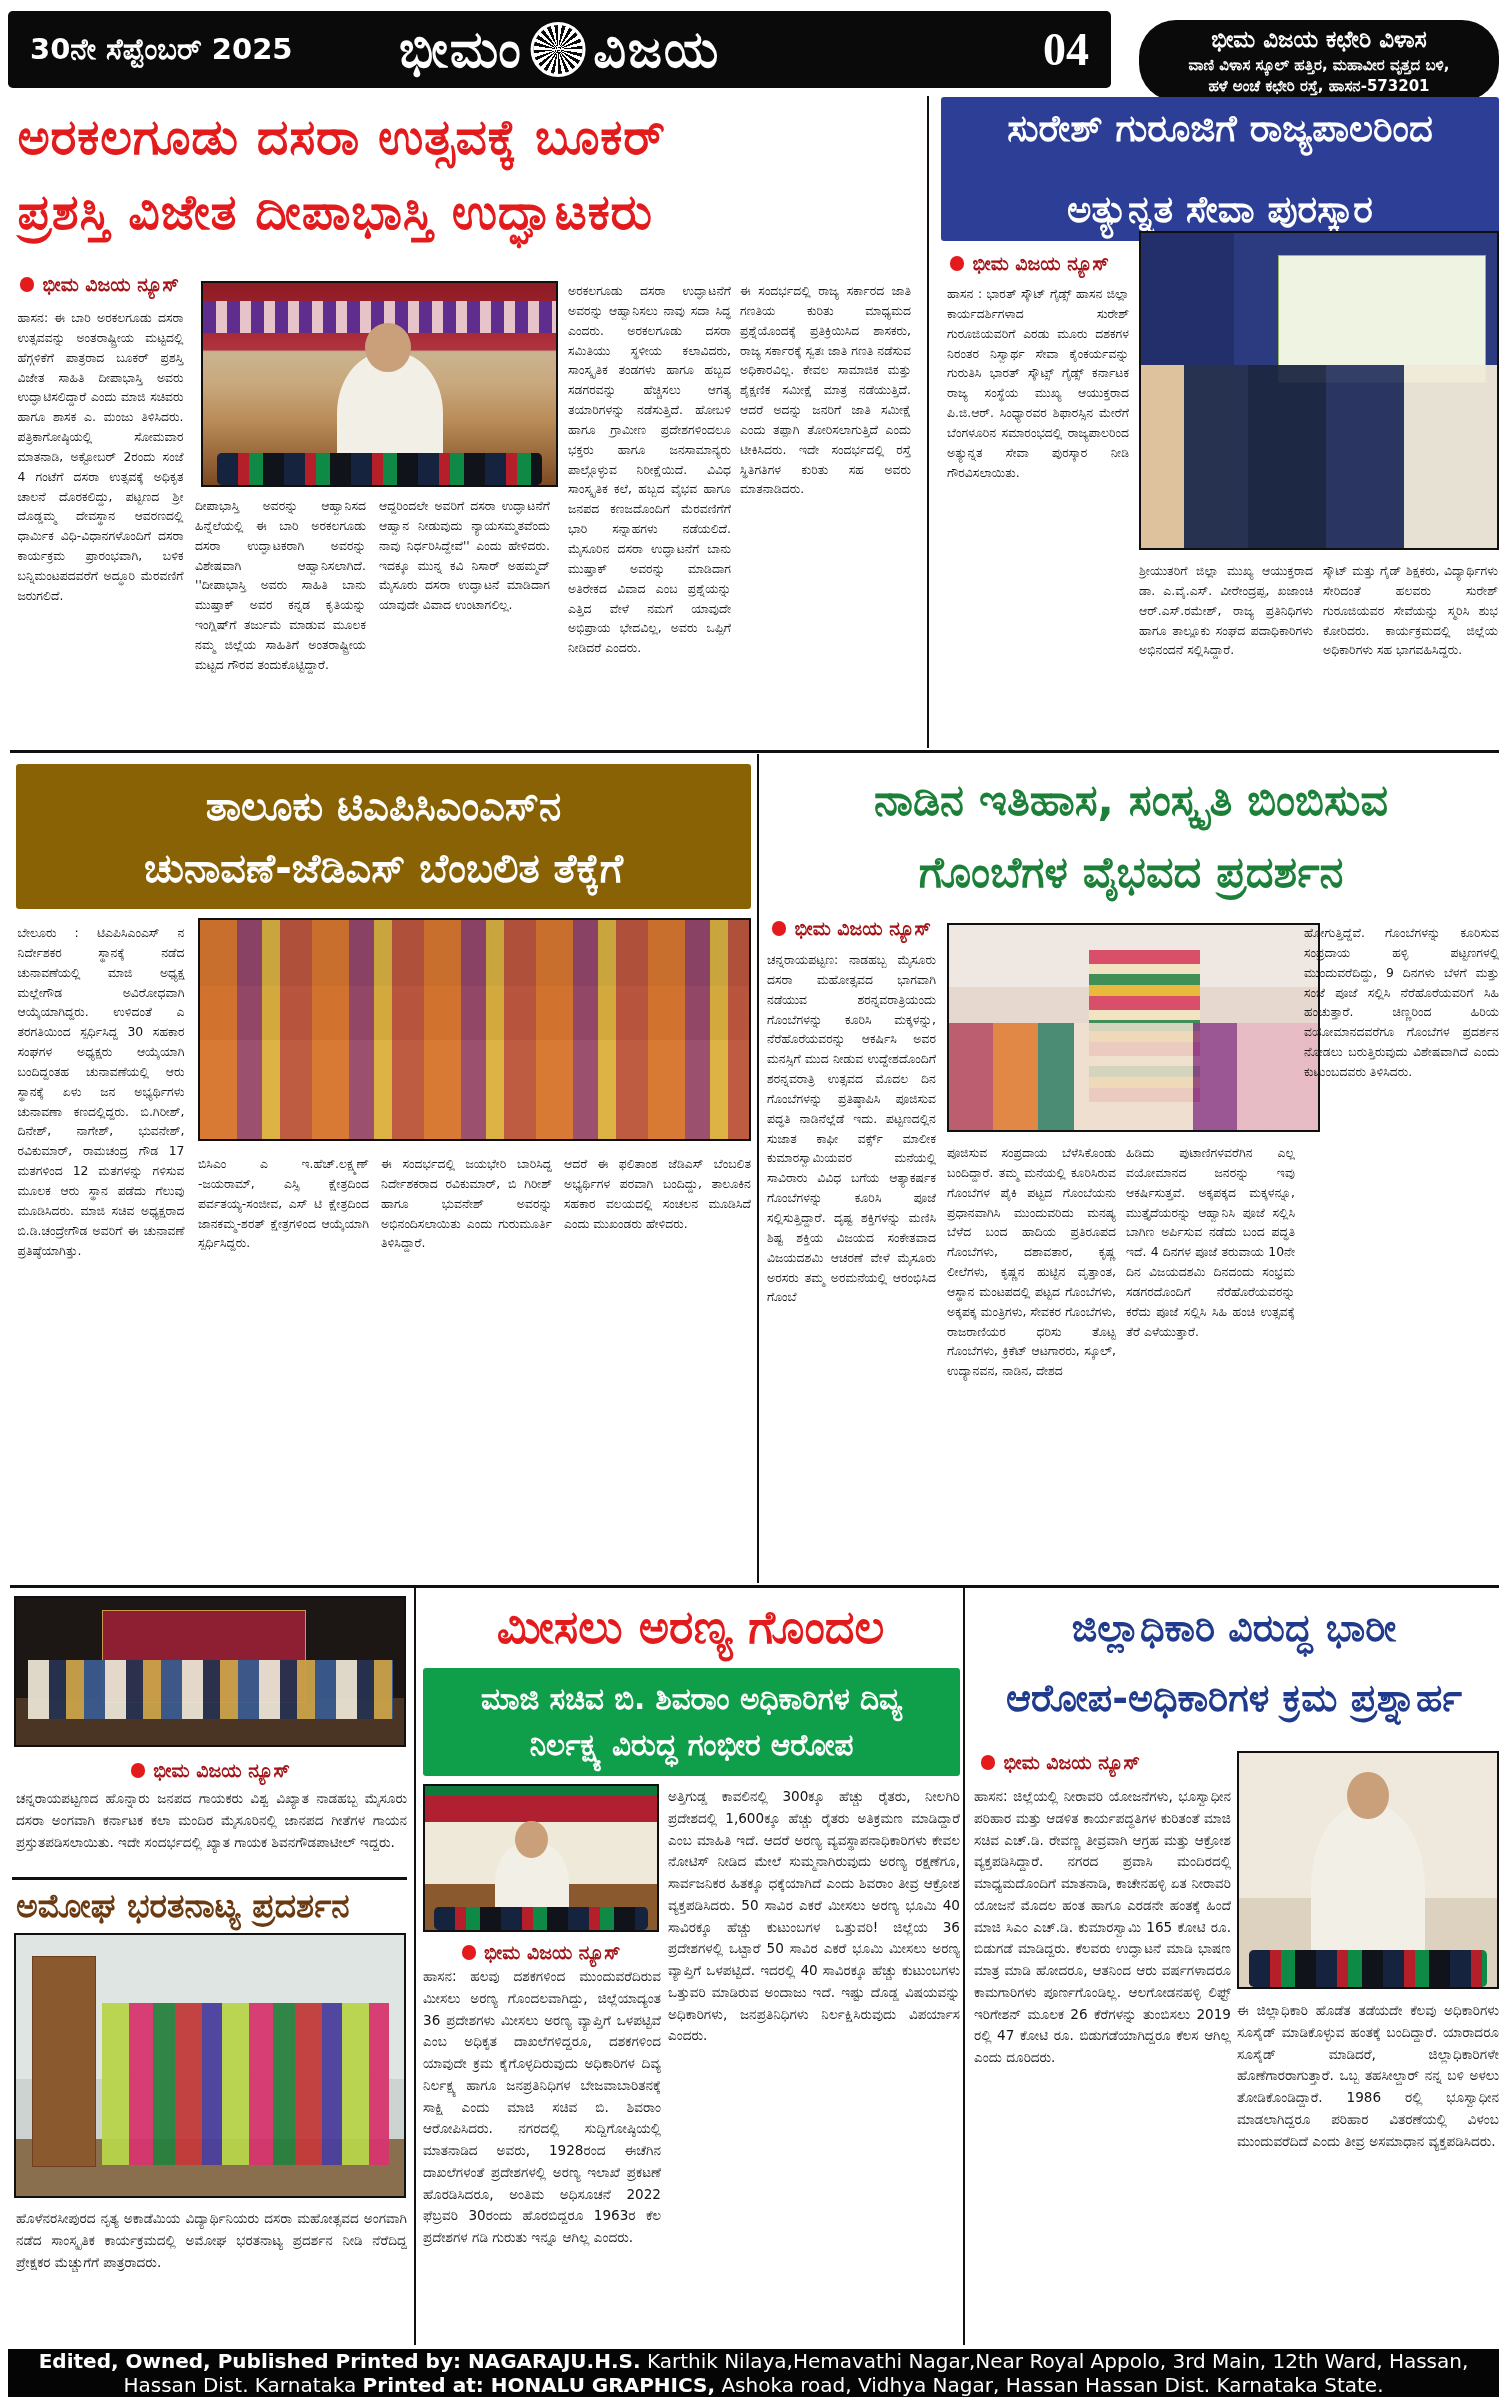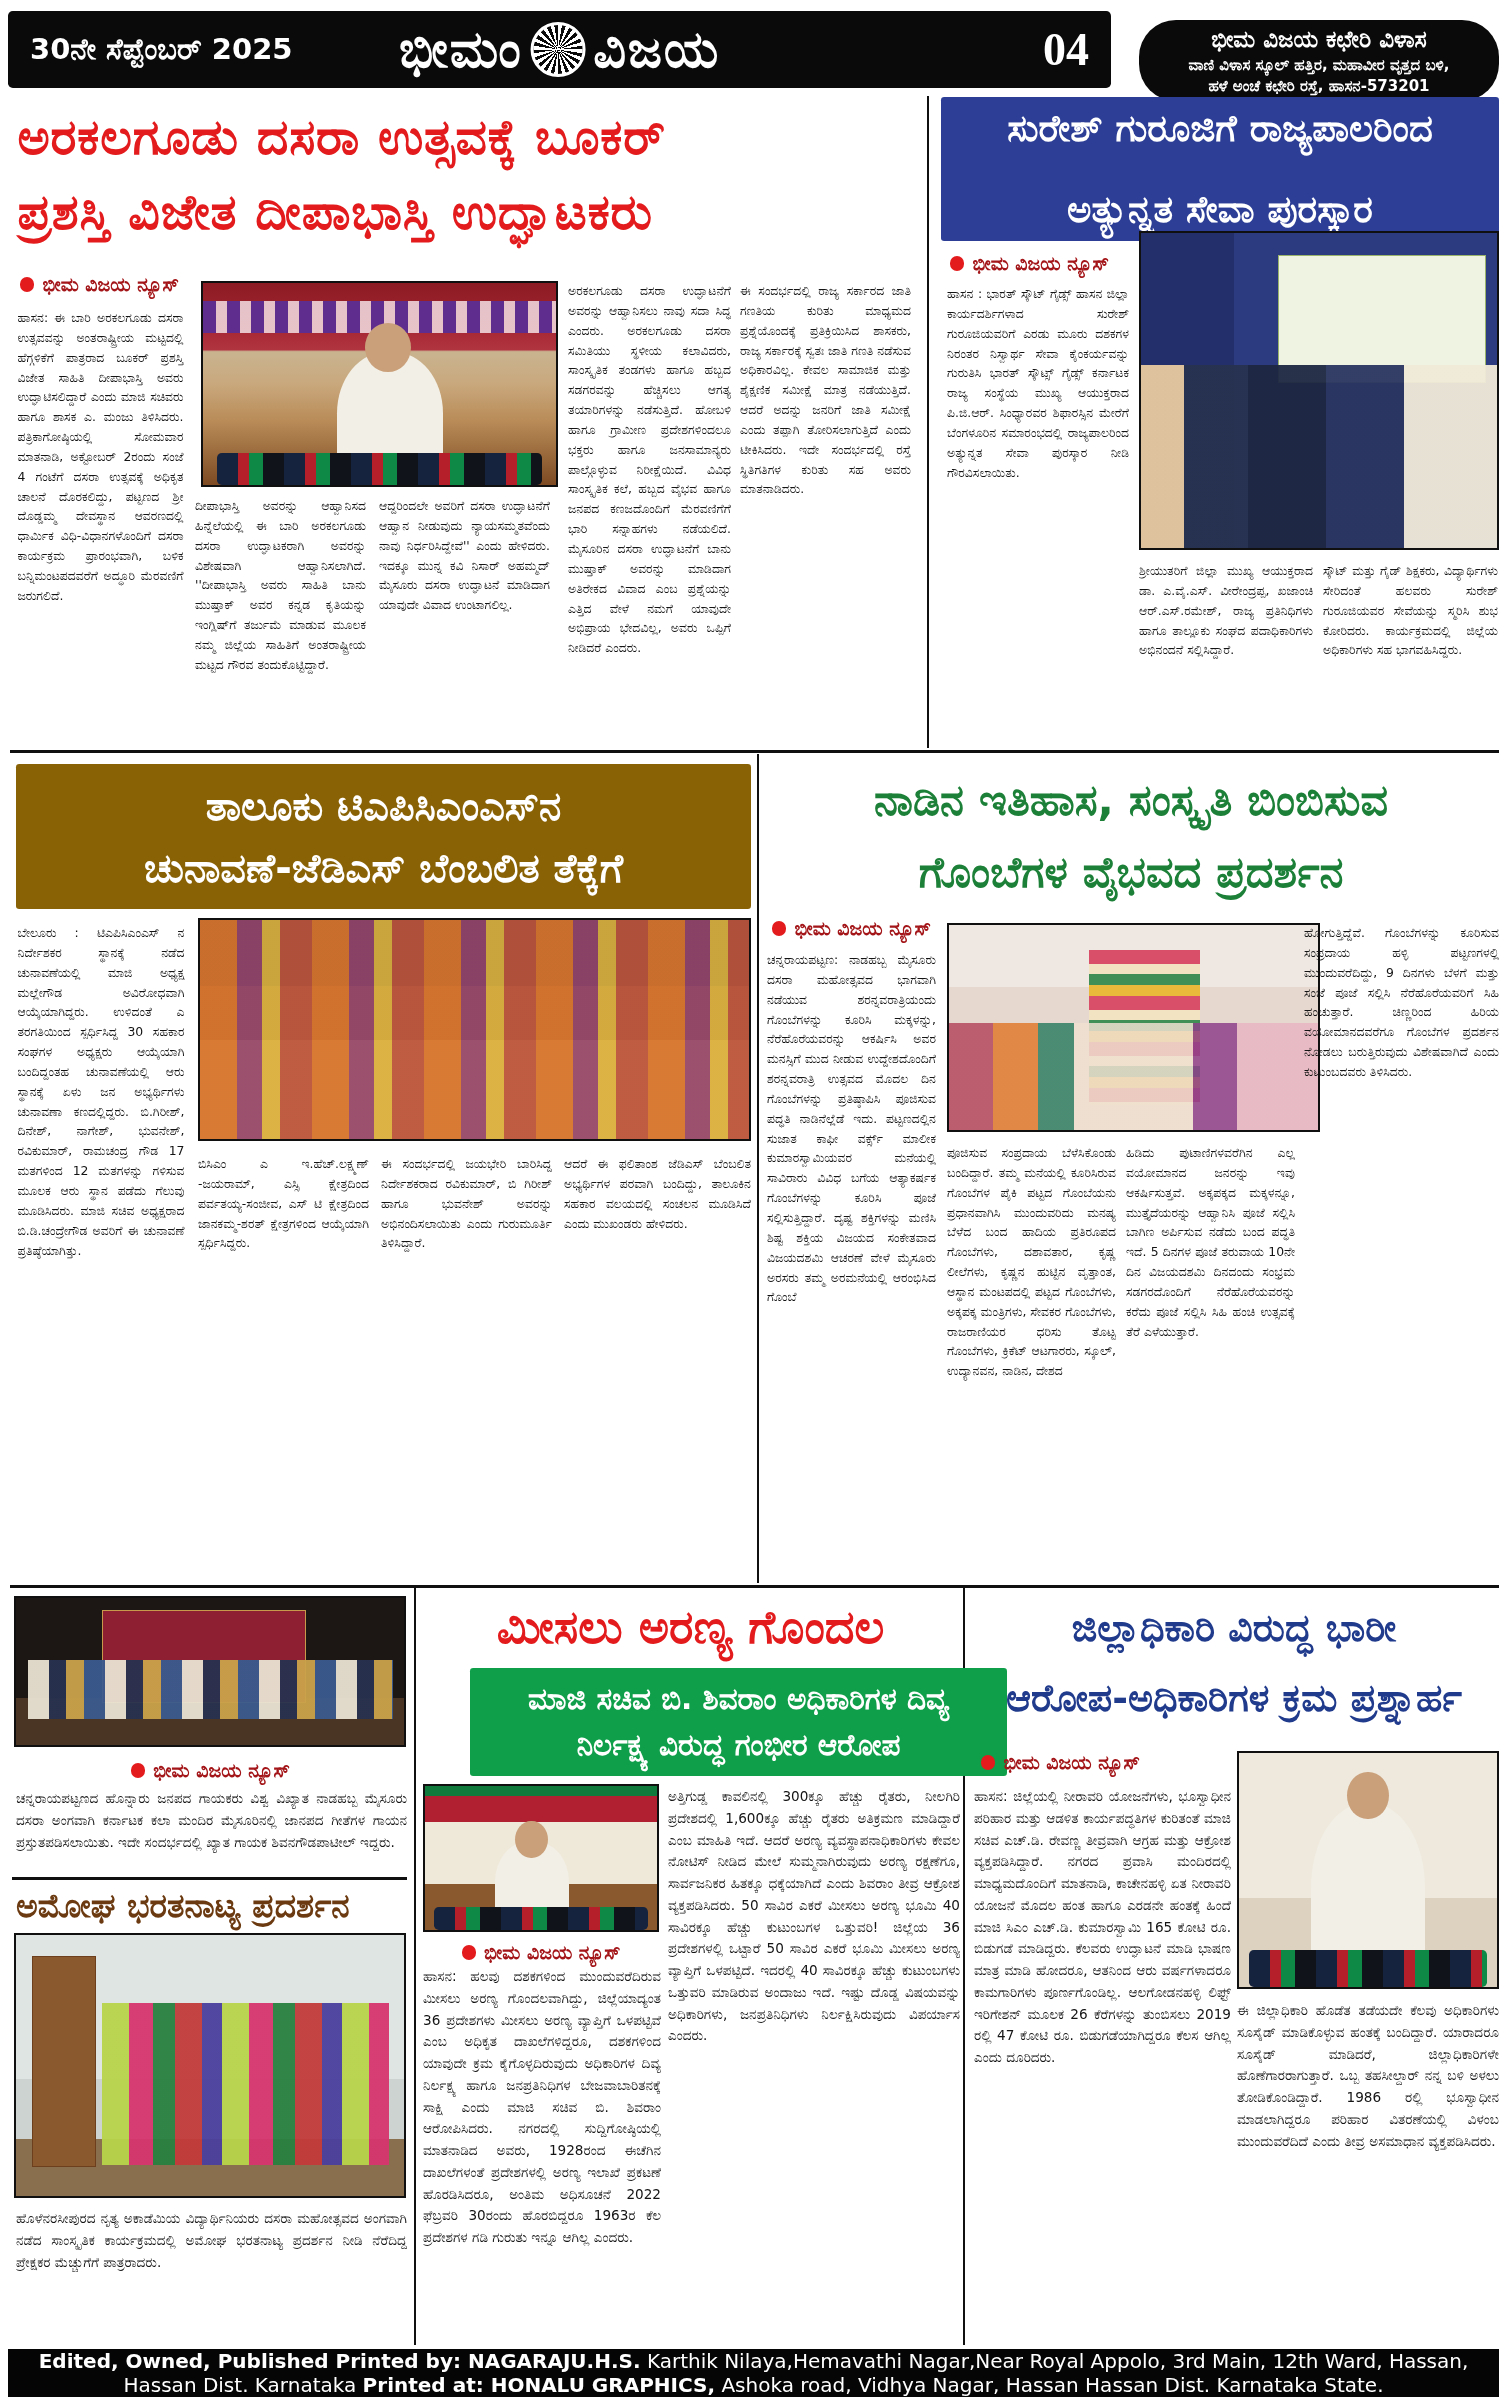--- a/index.html
+++ b/index.html
@@ -160,42 +160,42 @@
   <div class="byline" style="left:772px;top:917px;">
     <span class="dot"></span>
     <span>ಭೀಮ ವಿಜಯ ನ್ಯೂಸ್</span>
   </div>
   <div class="bt" style="left:767px;top:950px;width:169px;height:628px;">ಚನ್ನರಾಯಪಟ್ಟಣ: ನಾಡಹಬ್ಬ ಮೈಸೂರು ದಸರಾ ಮಹೋತ್ಸವದ ಭಾಗವಾಗಿ ನಡೆಯುವ ಶರನ್ನವರಾತ್ರಿಯಂದು ಗೊಂಬೆಗಳನ್ನು ಕೂರಿಸಿ ಮಕ್ಕಳನ್ನು, ನೆರೆಹೊರೆಯವರನ್ನು ಆಕರ್ಷಿಸಿ ಅವರ ಮನಸ್ಸಿಗೆ ಮುದ ನೀಡುವ ಉದ್ದೇಶದೊಂದಿಗೆ ಶರನ್ನವರಾತ್ರಿ ಉತ್ಸವದ ಮೊದಲ ದಿನ ಗೊಂಬೆಗಳನ್ನು ಪ್ರತಿಷ್ಠಾಪಿಸಿ ಪೂಜಿಸುವ ಪದ್ಧತಿ ನಾಡಿನೆಲ್ಲೆಡೆ ಇದು. ಪಟ್ಟಣದಲ್ಲಿನ ಸುಜಾತ ಕಾಫೀ ವರ್ಕ್ಸ್ ಮಾಲೀಕ ಕುಮಾರಸ್ವಾಮಿಯವರ ಮನೆಯಲ್ಲಿ ಸಾವಿರಾರು ವಿವಿಧ ಬಗೆಯ ಆತ್ಯಾಕರ್ಷಕ ಗೊಂಬೆಗಳನ್ನು ಕೂರಿಸಿ ಪೂಜೆ ಸಲ್ಲಿಸುತ್ತಿದ್ದಾರೆ. ದೃಷ್ಟ ಶಕ್ತಿಗಳನ್ನು ಮಣಿಸಿ ಶಿಷ್ಟ ಶಕ್ತಿಯ ವಿಜಯದ ಸಂಕೇತವಾದ ವಿಜಯದಶಮಿ ಆಚರಣೆ ವೇಳೆ ಮೈಸೂರು ಅರಸರು ತಮ್ಮ ಅರಮನೆಯಲ್ಲಿ ಆರಂಭಿಸಿದ ಗೊಂಬೆ</div>
   <div class="photo ph-dolls" style="left:947px;top:923px;width:373px;height:209px;">
     <div class="tiers"></div>
     <div class="folk"></div>
   </div>
   <div class="bt" style="left:947px;top:1143px;width:169px;height:435px;">ಪೂಜಿಸುವ ಸಂಪ್ರದಾಯ ಬೆಳೆಸಿಕೊಂಡು ಬಂದಿದ್ದಾರೆ. ತಮ್ಮ ಮನೆಯಲ್ಲಿ ಕೂರಿಸಿರುವ ಗೊಂಬೆಗಳ ಪೈಕಿ ಪಟ್ಟದ ಗೊಂಬೆಯನು ಪ್ರಧಾನವಾಗಿಸಿ ಮುಂದುವರಿದು ಮನಷ್ಯ ಬೆಳೆದ ಬಂದ ಹಾದಿಯ ಪ್ರತಿರೂಪದ ಗೊಂಬೆಗಳು, ದಶಾವತಾರ, ಕೃಷ್ಣ ಲೀಲೆಗಳು, ಕೃಷ್ಣನ ಹುಟ್ಟಿನ ವೃತ್ತಾಂತ, ಆಸ್ಥಾನ ಮಂಟಪದಲ್ಲಿ ಪಟ್ಟದ ಗೊಂಬೆಗಳು, ಅಕ್ಕಪಕ್ಕ ಮಂತ್ರಿಗಳು, ಸೇವಕರ ಗೊಂಬೆಗಳು, ರಾಜರಾಣಿಯರ ಧರಿಸು ತೊಟ್ಟ ಗೊಂಬೆಗಳು, ಕ್ರಿಕೆಟ್ ಆಟಗಾರರು, ಸ್ಕೂಲ್, ಉದ್ಯಾನವನ, ನಾಡಿನ, ದೇಶದ</div>
-  <div class="bt" style="left:1126px;top:1143px;width:169px;height:435px;">ಹಿಡಿದು ಪುಟಾಣಿಗಳವರೆಗಿನ ಎಲ್ಲ ವಯೋಮಾನದ ಜನರನ್ನು ಇವು ಆಕರ್ಷಿಸುತ್ತವೆ. ಅಕ್ಕಪಕ್ಕದ ಮಕ್ಕಳನ್ನೂ, ಮುತ್ತೈದೆಯರನ್ನು ಆಹ್ವಾನಿಸಿ ಪೂಜೆ ಸಲ್ಲಿಸಿ ಬಾಗಿಣ ಅರ್ಪಿಸುವ ನಡೆದು ಬಂದ ಪದ್ಧತಿ ಇದೆ. 5 ದಿನಗಳ ಪೂಜೆ ತರುವಾಯ 10ನೇ ದಿನ ವಿಜಯದಶಮಿ ದಿನದಂದು ಸಂಭ್ರಮ ಸಡಗರದೊಂದಿಗೆ ನೆರೆಹೊರೆಯವರನ್ನು ಕರೆದು ಪೂಜೆ ಸಲ್ಲಿಸಿ ಸಿಹಿ ಹಂಚಿ ಉತ್ಸವಕ್ಕೆ ತೆರೆ ಎಳೆಯುತ್ತಾರೆ.</div>
+  <div class="bt" style="left:1126px;top:1143px;width:169px;height:435px;">ಹಿಡಿದು ಪುಟಾಣಿಗಳವರೆಗಿನ ಎಲ್ಲ ವಯೋಮಾನದ ಜನರನ್ನು ಇವು ಆಕರ್ಷಿಸುತ್ತವೆ. ಅಕ್ಕಪಕ್ಕದ ಮಕ್ಕಳನ್ನೂ, ಮುತ್ತೈದೆಯರನ್ನು ಆಹ್ವಾನಿಸಿ ಪೂಜೆ ಸಲ್ಲಿಸಿ ಬಾಗಿಣ ಅರ್ಪಿಸುವ ನಡೆದು ಬಂದ ಪದ್ಧತಿ ಇದೆ. 4 ದಿನಗಳ ಪೂಜೆ ತರುವಾಯ 10ನೇ ದಿನ ವಿಜಯದಶಮಿ ದಿನದಂದು ಸಂಭ್ರಮ ಸಡಗರದೊಂದಿಗೆ ನೆರೆಹೊರೆಯವರನ್ನು ಕರೆದು ಪೂಜೆ ಸಲ್ಲಿಸಿ ಸಿಹಿ ಹಂಚಿ ಉತ್ಸವಕ್ಕೆ ತೆರೆ ಎಳೆಯುತ್ತಾರೆ.</div>
   <div class="bt" style="left:1304px;top:923px;width:195px;height:655px;">ಹೋಗುತ್ತಿದ್ದೆವೆ. ಗೊಂಬೆಗಳನ್ನು ಕೂರಿಸುವ ಸಂಪ್ರದಾಯ ಹಳ್ಳಿ ಪಟ್ಟಣಗಳಲ್ಲಿ ಮುಂದುವರೆದಿದ್ದು, 9 ದಿನಗಳು ಬೆಳಗೆ ಮತ್ತು ಸಂಜೆ ಪೂಜೆ ಸಲ್ಲಿಸಿ ನೆರೆಹೊರೆಯವರಿಗೆ ಸಿಹಿ ಹಂಚುತ್ತಾರೆ. ಚಿಣ್ಣರಿಂದ ಹಿರಿಯ ವಯೋಮಾನದವರೆಗೂ ಗೊಂಬೆಗಳ ಪ್ರದರ್ಶನ ನೋಡಲು ಬರುತ್ತಿರುವುದು ವಿಶೇಷವಾಗಿದೆ ಎಂದು ಕುಟುಂಬದವರು ತಿಳಿಸಿದರು.</div>
 
   <div class="photo ph-stage" style="left:14.4px;top:1596px;width:392px;height:151px;">
     <div class="backdrop"></div>
     <div class="row"></div>
   </div>
   <div class="byline center" style="left:14.4px;top:1759px;width:392px;">
     <span class="dot"></span>
     <span>ಭೀಮ ವಿಜಯ ನ್ಯೂಸ್</span>
   </div>
   <div class="bt bt-lg" style="left:16px;top:1788px;width:391px;height:86px;">ಚನ್ನರಾಯಪಟ್ಟಣದ ಹೊನ್ನಾರು ಜನಪದ ಗಾಯಕರು ವಿಶ್ವ ವಿಖ್ಯಾತ ನಾಡಹಬ್ಬ ಮೈಸೂರು ದಸರಾ ಅಂಗವಾಗಿ ಕರ್ನಾಟಕ ಕಲಾ ಮಂದಿರ ಮೈಸೂರಿನಲ್ಲಿ ಜಾನಪದ ಗೀತೆಗಳ ಗಾಯನ ಪ್ರಸ್ತುತಪಡಿಸಲಾಯಿತು. ಇದೇ ಸಂದರ್ಭದಲ್ಲಿ ಖ್ಯಾತ ಗಾಯಕ ಶಿವನಗೌಡಪಾಟೀಲ್ ಇದ್ದರು.</div>
   <div class="rule-h" style="left:12px;top:1877px;width:395px;"></div>
   <div class="hl-brown" style="left:16px;top:1886px;width:391px;">ಅಮೋಘ ಭರತನಾಟ್ಯ ಪ್ರದರ್ಶನ</div>
   <div class="photo ph-dancers" style="left:14.4px;top:1933px;width:392px;height:265px;">
     <div class="door"></div>
     <div class="troupe"></div>
   </div>
   <div class="bt bt-lg" style="left:16px;top:2208px;width:391px;height:136px;">ಹೊಳೆನರಸೀಪುರದ ನೃತ್ಯ ಅಕಾಡೆಮಿಯ ವಿದ್ಯಾರ್ಥಿನಿಯರು ದಸರಾ ಮಹೋತ್ಸವದ ಅಂಗವಾಗಿ ನಡೆದ ಸಾಂಸ್ಕೃತಿಕ ಕಾರ್ಯಕ್ರಮದಲ್ಲಿ ಅಮೋಘ ಭರತನಾಟ್ಯ ಪ್ರದರ್ಶನ ನೀಡಿ ನೆರೆದಿದ್ದ ಪ್ರೇಕ್ಷಕರ ಮೆಚ್ಚುಗೆಗೆ ಪಾತ್ರರಾದರು.</div>
 
   <div class="hl-kicker" style="left:421px;top:1595px;width:539px;">ಮೀಸಲು ಅರಣ್ಯ ಗೊಂದಲ</div>
-  <div class="box-head green-box" style="left:423px;top:1668px;width:537px;height:108px;font-size:29.5px;line-height:46px;margin-left:47px;">
+  <div class="box-head green-box" style="left:423px;top:1668px;width:537px;height:108px;font-size:29.5px;line-height:46px;">
     <div>ಮಾಜಿ ಸಚಿವ ಬಿ. ಶಿವರಾಂ ಅಧಿಕಾರಿಗಳ ದಿವ್ಯ</div>
     <div>ನಿರ್ಲಕ್ಷ್ಯ ವಿರುದ್ಧ ಗಂಭೀರ ಆರೋಪ</div>
   </div>
   <div class="photo ph-shivaram" style="left:423px;top:1784px;width:236px;height:148px;">
     <div class="fig" style="left:30%;top:38%;width:32%;height:62%;"></div>
     <div class="fig-head" style="left:39%;top:24%;width:14%;height:26%;"></div>
     <div class="mics"></div>
   </div>
   <div class="byline center" style="left:423px;top:1941px;width:236px;">
     <span class="dot"></span>

